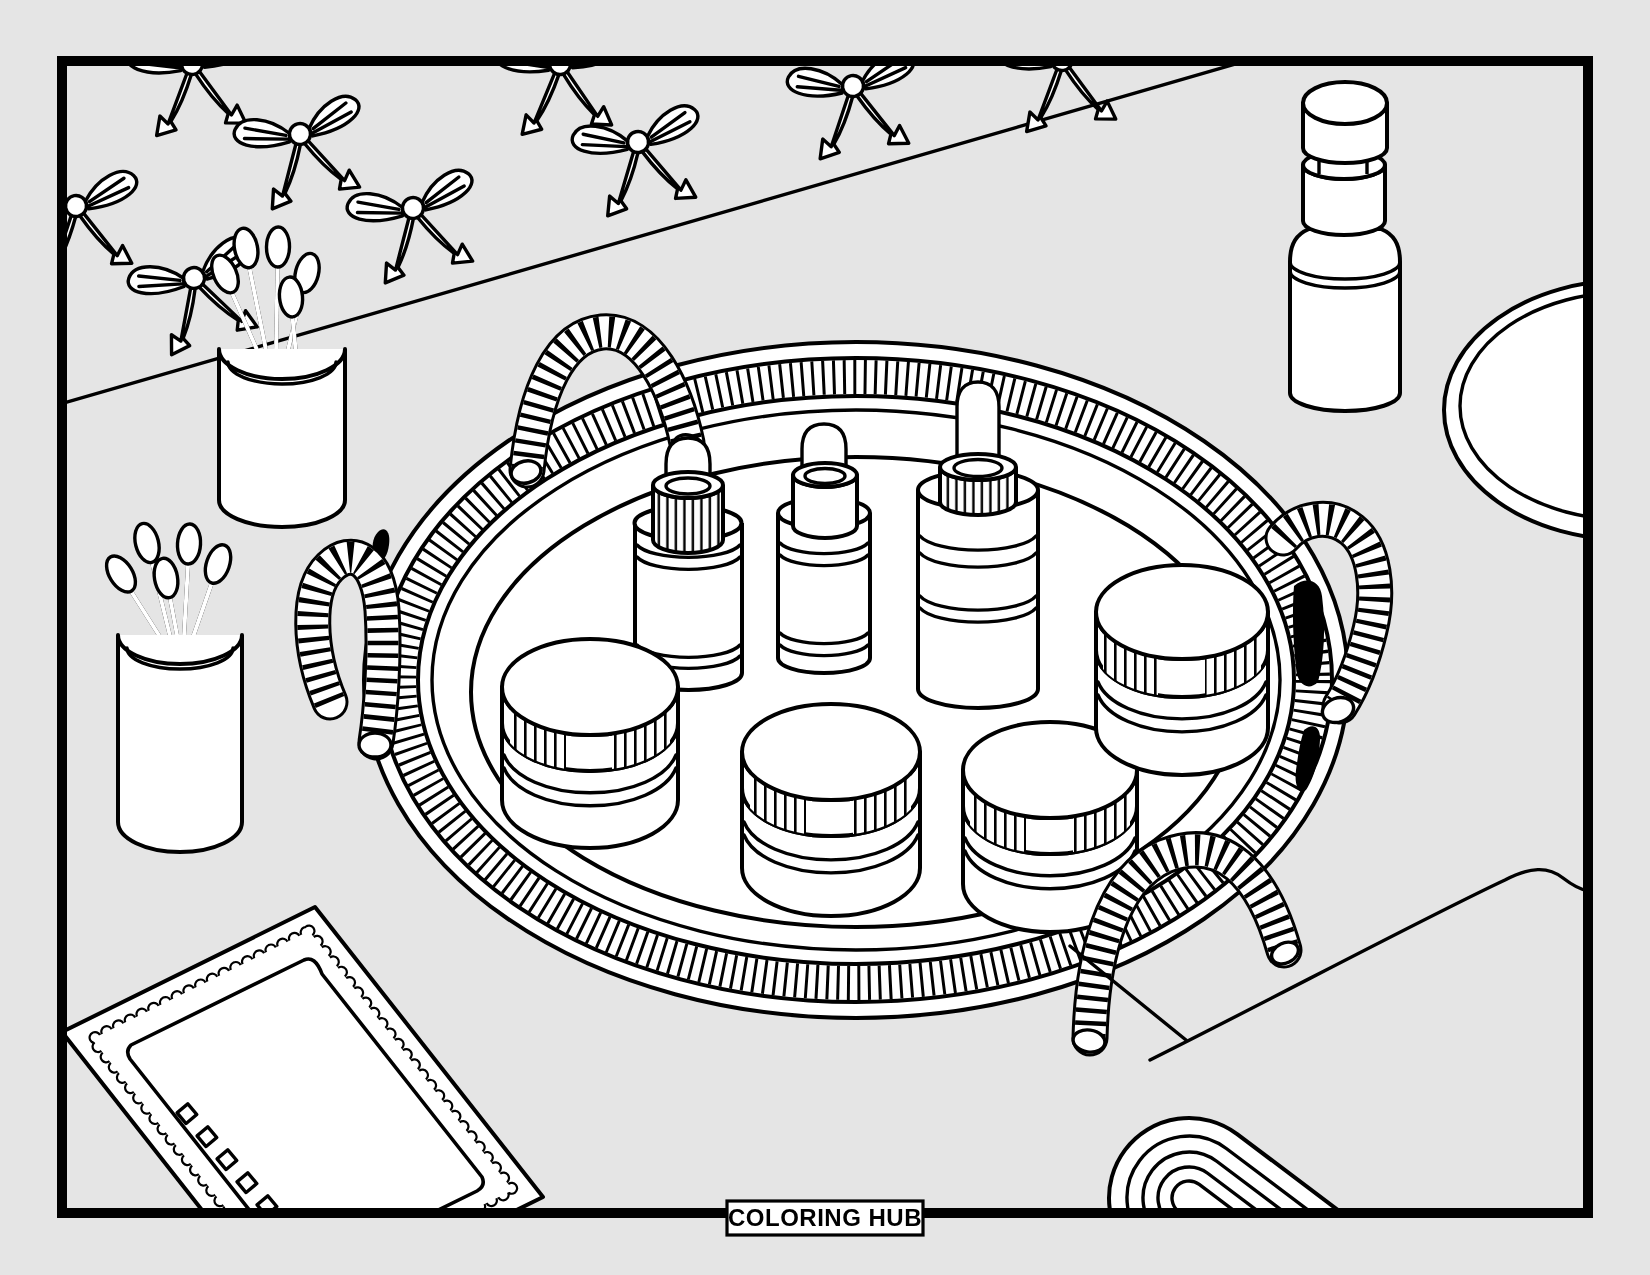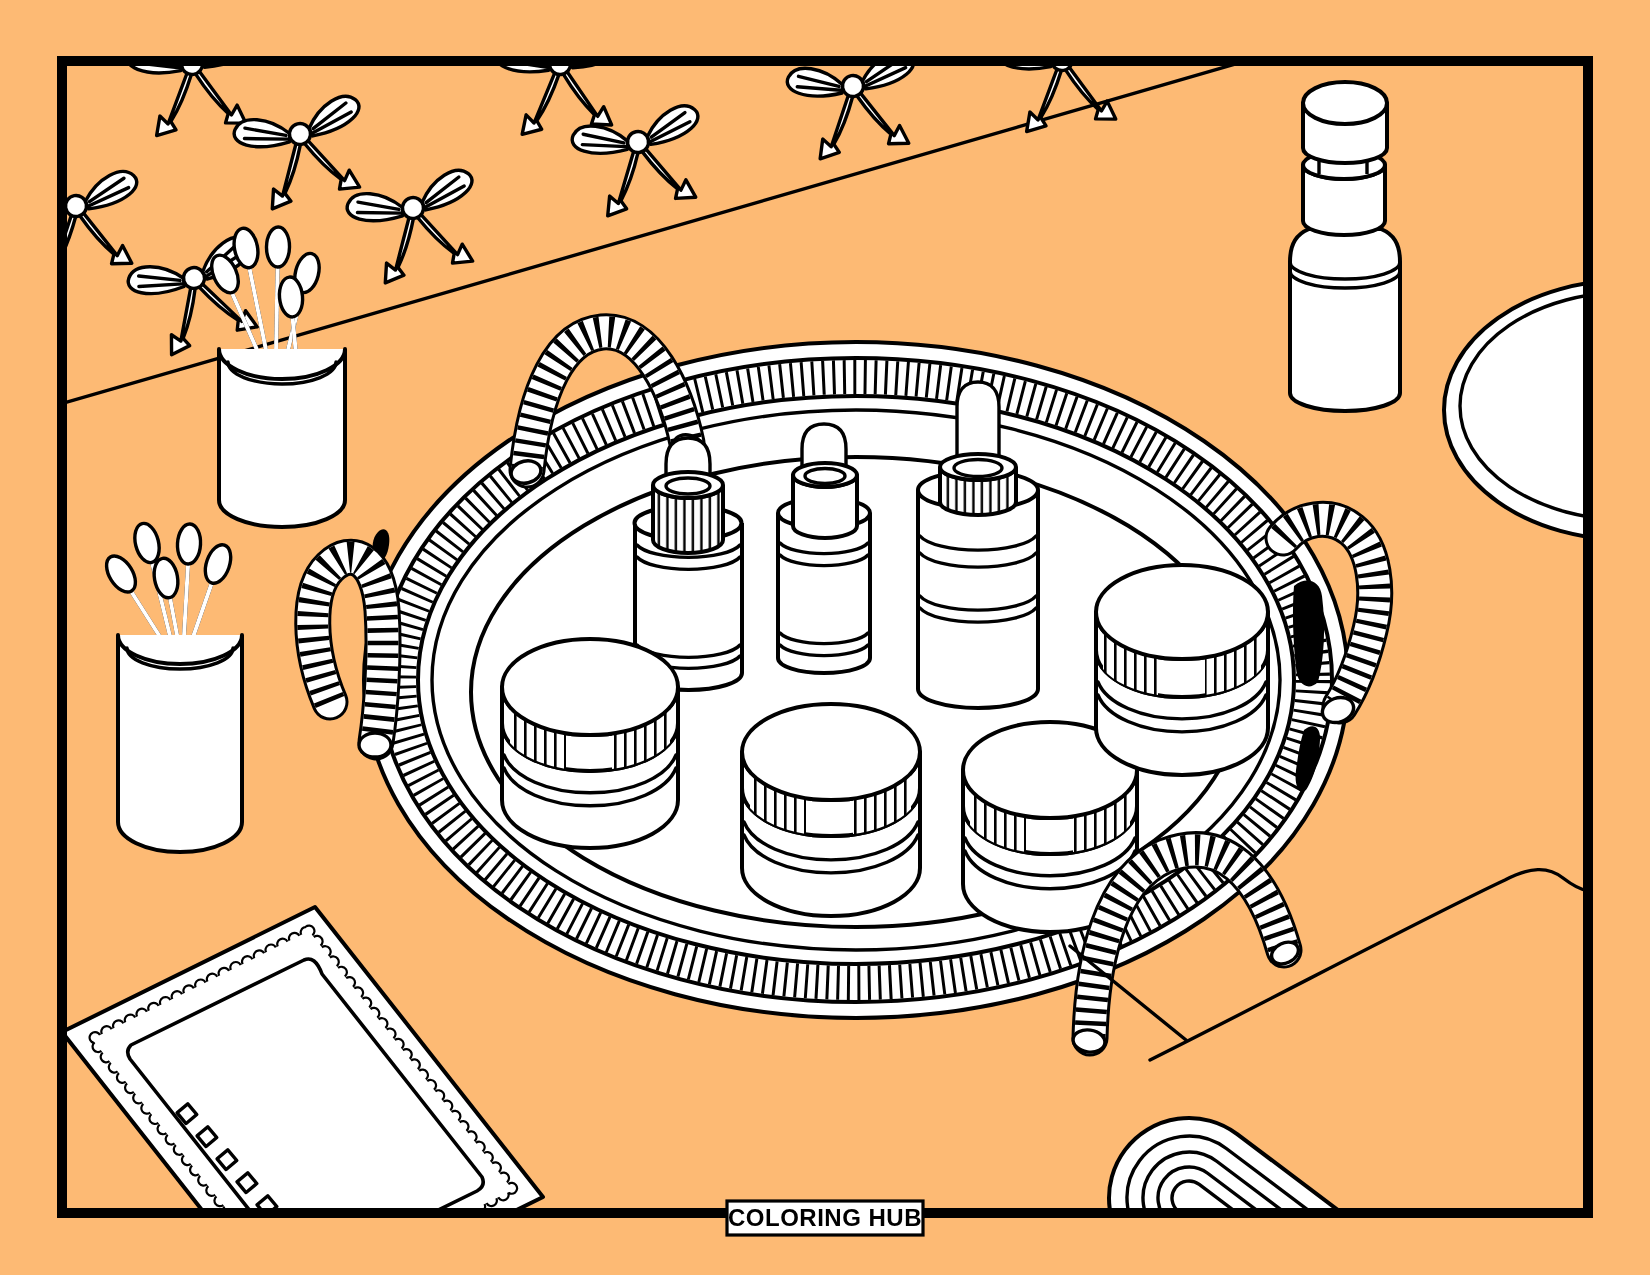--- a/index.html
+++ b/index.html
@@ -1,16 +1,16 @@
 <!DOCTYPE html>
 <html><head>
 <meta charset="utf-8">
 <style>
   html,body{margin:0;padding:0;background:#ffffff;}
-  .stage{width:1650px;height:1275px;position:relative;background:#fdba74;
+  .stage{width:1650px;height:1275px;position:relative;background:#e5e5e5;
          font-family:"Liberation Sans", sans-serif;}
   svg{display:block;}
   .ink{stroke:#000;fill:none;stroke-width:4;stroke-linecap:round;stroke-linejoin:round;}
   .inkthin{stroke:#000;fill:none;stroke-width:3.4;stroke-linecap:round;stroke-linejoin:round;}
   .white{fill:#fff;stroke:#000;stroke-width:4;stroke-linejoin:round;}
   .whitethin{fill:#fff;stroke:#000;stroke-width:3.4;stroke-linejoin:round;}
   .blackfill{fill:#000;stroke:none;}
   .badge-text{font-weight:bold;font-size:24px;letter-spacing:0.5px;fill:#000;}
 </style>
 </head>

